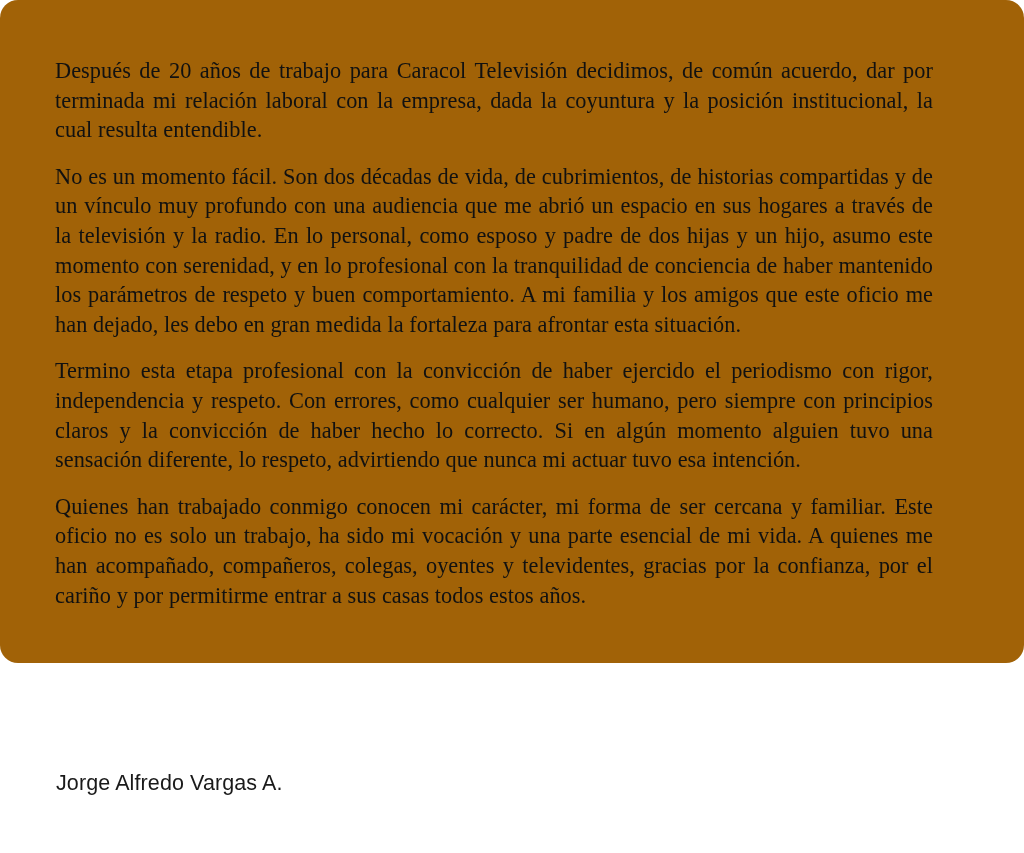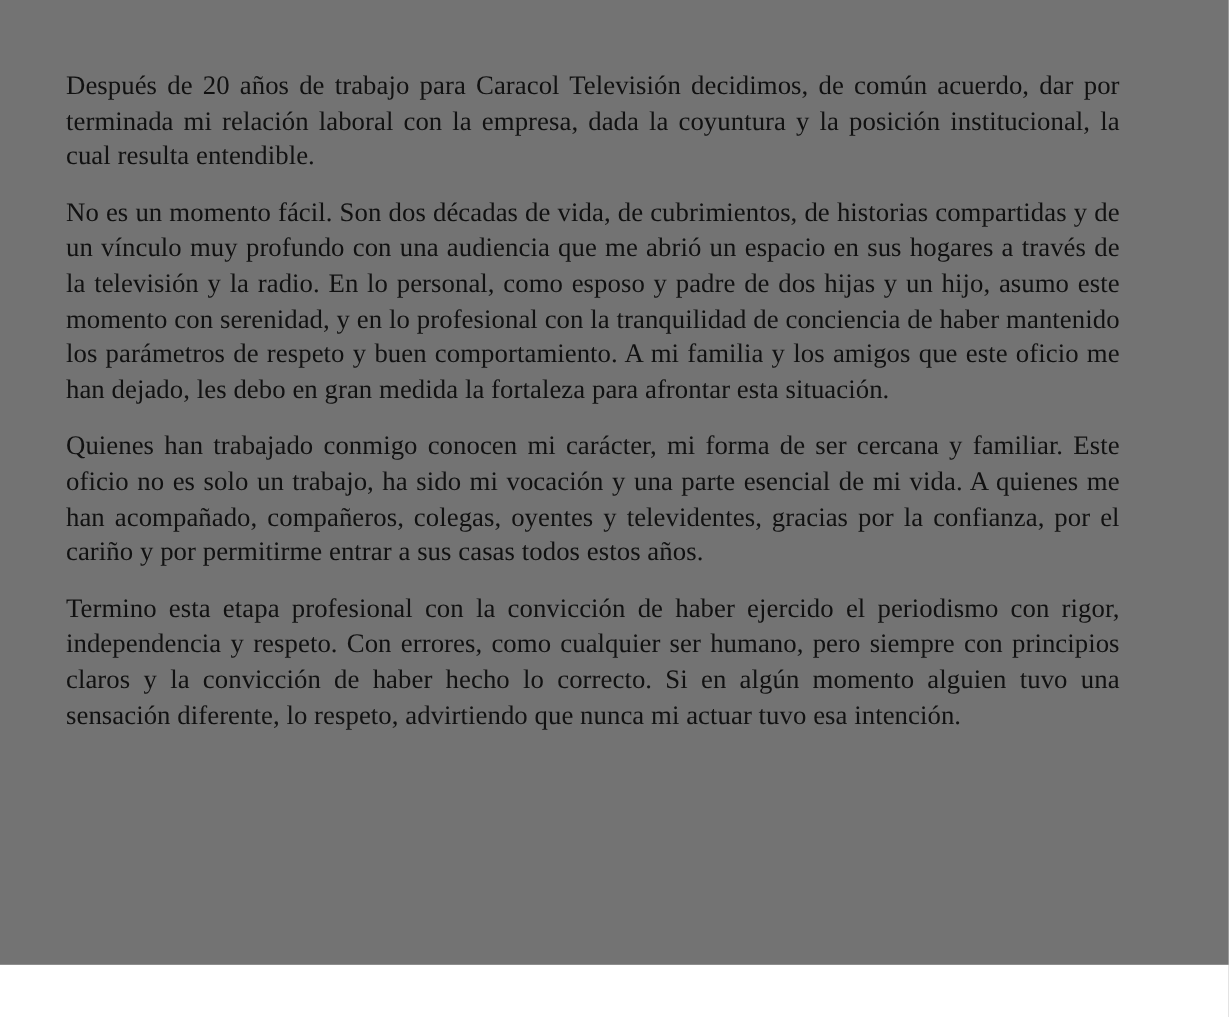--- a/index.html
+++ b/index.html
@@ -12,23 +12,24 @@
     height: 853px;
     background: #ffffff;
     font-family: "Liberation Serif", "DejaVu Serif", serif;
     color: #000000;
     overflow: hidden;
   }
 
   .page {
     position: relative;
     width: 1024px;
-    height: 804px;
-    background: #737373;
+    height: 663px;
+    background: #a16207;
     box-sizing: border-box;
+    border-radius: 18px;
   }
 
   .letter-body {
     position: absolute;
     left: 55px;
     top: 56px;
     width: 878px;
   }
 
   .paragraph {
@@ -73,19 +74,20 @@
   }
 </style>
 </head>
 <body>
 
 <div class="page">
 
   <div class="letter-body">
     <p class="paragraph">Después de 20 años de trabajo para Caracol Televisión decidimos, de común acuerdo, dar por terminada mi relación laboral con la empresa, dada la coyuntura y la posición institucional, la cual resulta entendible.</p>
     <p class="paragraph">No es un momento fácil. Son dos décadas de vida, de cubrimientos, de historias compartidas y de un vínculo muy profundo con una audiencia que me abrió un espacio en sus hogares a través de la televisión y la radio. En lo personal, como esposo y padre de dos hijas y un hijo, asumo este momento con serenidad, y en lo profesional con la tranquilidad de conciencia de haber mantenido los parámetros de respeto y buen comportamiento. A mi familia y los amigos que este oficio me han dejado, les debo en gran medida la fortaleza para afrontar esta situación.</p>
+    <p class="paragraph">Termino esta etapa profesional con la convicción de haber ejercido el periodismo con rigor, independencia y respeto. Con errores, como cualquier ser humano, pero siempre con principios claros y la convicción de haber hecho lo correcto. Si en algún momento alguien tuvo una sensación diferente, lo respeto, advirtiendo que nunca mi actuar tuvo esa intención.</p>
     <p class="paragraph">Quienes han trabajado conmigo conocen mi carácter, mi forma de ser cercana y familiar. Este oficio no es solo un trabajo, ha sido mi vocación y una parte esencial de mi vida. A quienes me han acompañado, compañeros, colegas, oyentes y televidentes, gracias por la confianza, por el cariño y por permitirme entrar a sus casas todos estos años.</p>
-    <p class="paragraph">Termino esta etapa profesional con la convicción de haber ejercido el periodismo con rigor, independencia y respeto. Con errores, como cualquier ser humano, pero siempre con principios claros y la convicción de haber hecho lo correcto. Si en algún momento alguien tuvo una sensación diferente, lo respeto, advirtiendo que nunca mi actuar tuvo esa intención.</p>
   </div>
 
 
+  <div class="signature">Jorge Alfredo Vargas A.</div>
 
 </div>
 
 </body></html>

